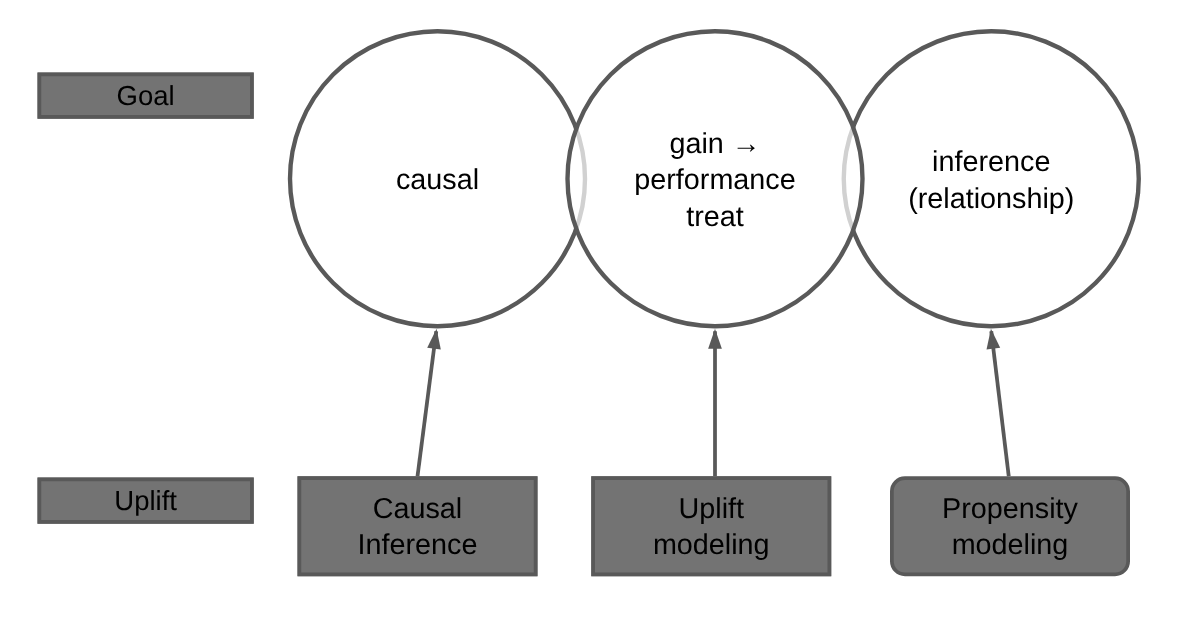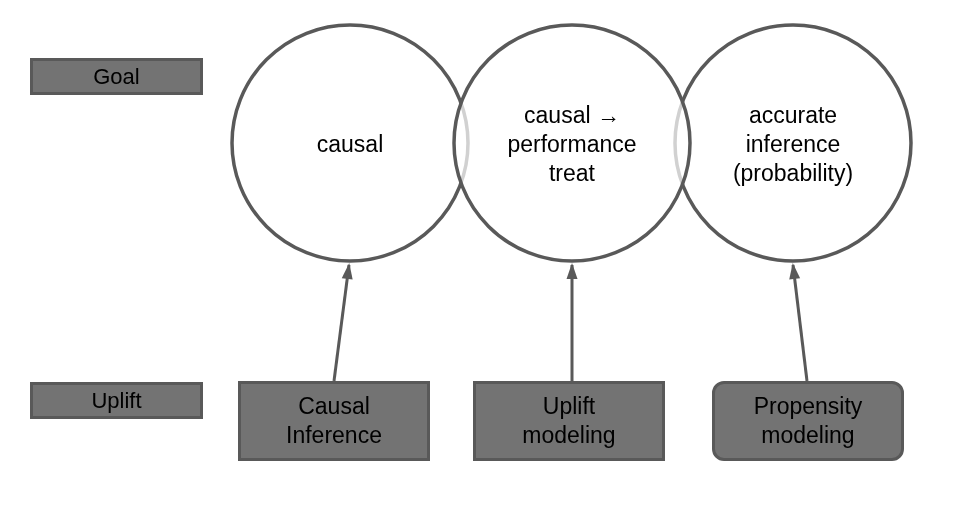--- a/index.html
+++ b/index.html
@@ -68,28 +68,27 @@
     <span>Goal</span>
   </div>
   <div class="box rowlabel methods">
     <span>Uplift</span>
   </div>
 
   <div class="ctext g1">
     <span class="line">causal</span>
   </div>
   <div class="ctext g2">
-    <span class="line">causal →</span>
+    <span class="line">gain →</span>
     <span class="line">performance</span>
     <span class="line">treat</span>
   </div>
   <div class="ctext g3">
-    <span class="line">accurate</span>
     <span class="line">inference</span>
-    <span class="line">(probability)</span>
+    <span class="line">(relationship)</span>
   </div>
 
   <div class="box methodbox m1">
     <div>
       <span class="line">Causal</span>
       <span class="line">Inference</span>
     </div>
   </div>
   <div class="box methodbox m2">
     <div>

